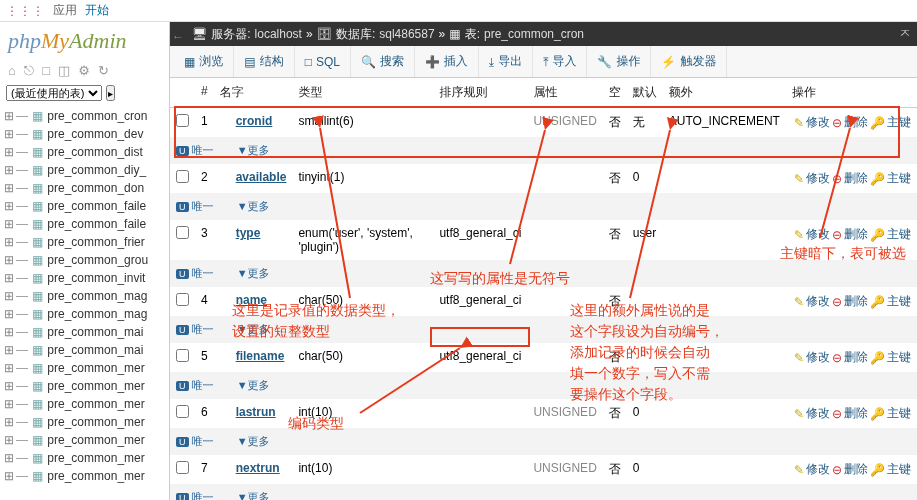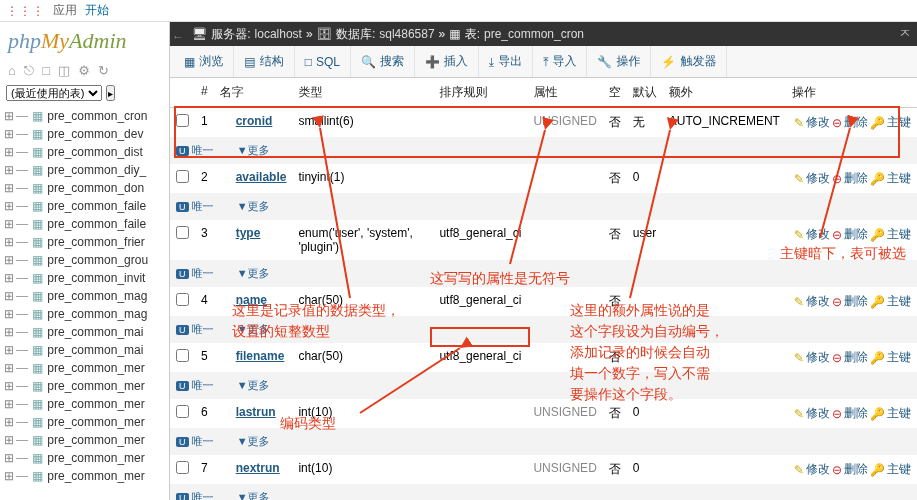--- a/index.html
+++ b/index.html
@@ -384,21 +384,21 @@
               <td colspan="10" class="more-line"><span class="u"><span class="u-badge">U</span> 唯一</span> <span class="arrow-down">▼更多</span></td>
             </tr>
           </tbody>
       </table>
 
       <div class="hilite" style="left:4px; top:28px; width:726px; height:52px;"></div>
       <div class="hilite" style="left:260px; top:249px; width:100px; height:20px;"></div>
 
       <div class="annot" style="left:62px; top:222px; white-space:pre-line;">这里是记录值的数据类型，
 设置的短整数型</div>
-      <div class="annot" style="left:110px; top:335px;">编码类型</div>
+      <div class="annot" style="left:118px; top:335px;">编码类型</div>
       <div class="annot" style="left:400px; top:222px; white-space:pre-line;">这里的额外属性说的是
 这个字段设为自动编号，
 添加记录的时候会自动
 填一个数字，写入不需
 要操作这个字段。</div>
       <div class="annot" style="left:260px; top:190px;">这写写的属性是无符号</div>
       <div class="annot" style="left:610px; top:165px;">主键暗下，表可被选</div>
 
       <svg class="arrows" width="747" height="440">
         <defs>

